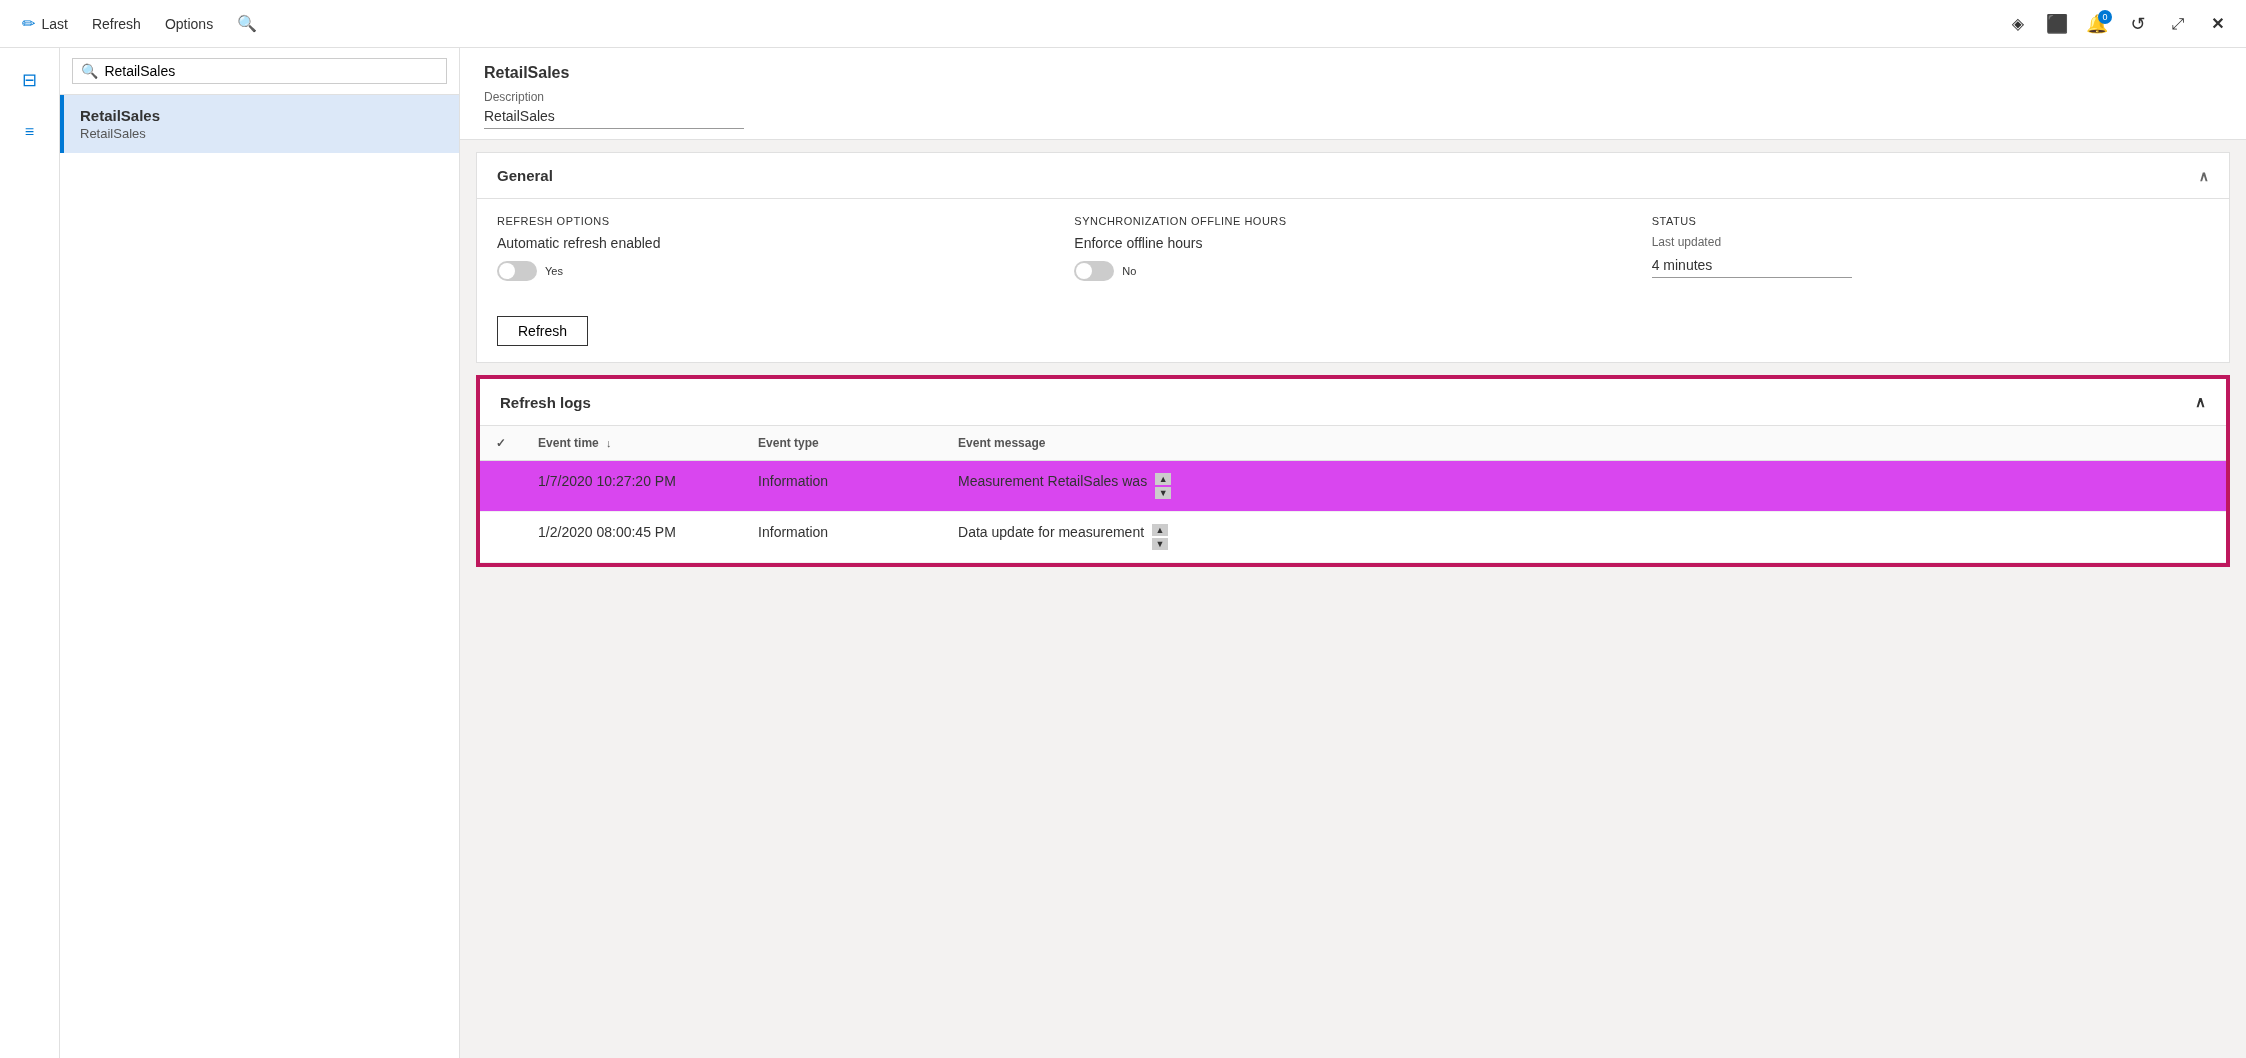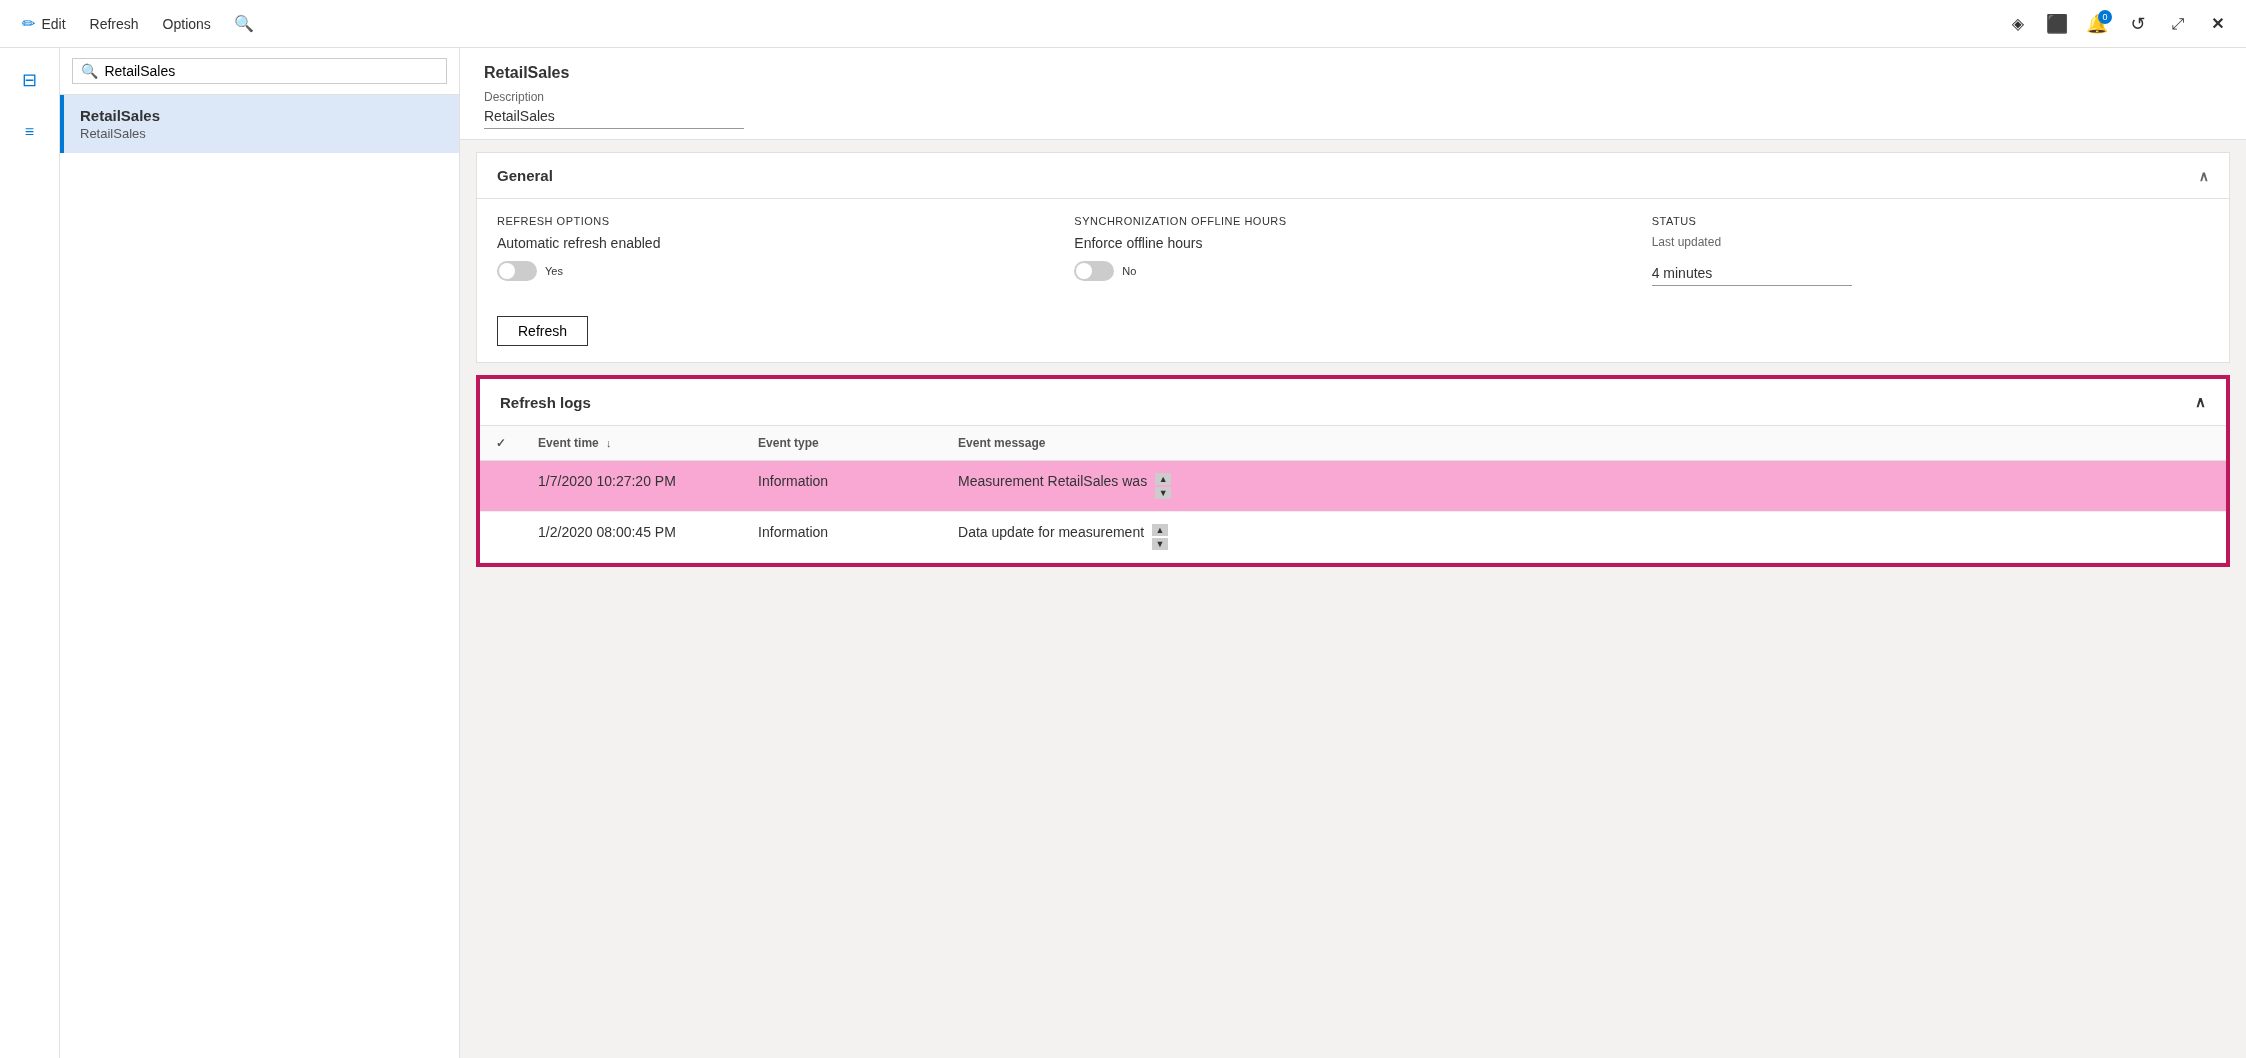--- a/index.html
+++ b/index.html
@@ -197,21 +197,21 @@
       width: 16px;
       height: 16px;
       border-radius: 50%;
       background: #fff;
       top: 2px;
       left: 2px;
       transition: left 0.2s;
     }
     .toggle-label { font-size: 11px; }
 
-    .last-updated-label { font-size: 12px; color: #666; margin-bottom: 16px; }
+    .last-updated-label { font-size: 12px; color: #666; margin-bottom: 8px; }
     .last-updated-value {
       font-size: 14px;
       border-bottom: 1px solid #999;
       padding-bottom: 4px;
       width: 200px;
     }
 
     .refresh-btn {
       border: 1px solid #333;
       padding: 6px 20px;
@@ -249,21 +249,21 @@
       text-align: left;
       border-bottom: 1px solid #e0e0e0;
       background: #fafafa;
     }
     .logs-table td {
       padding: 12px 16px;
       font-size: 14px;
       border-bottom: 1px solid #f0f0f0;
       vertical-align: top;
     }
-    .logs-table tr.selected td { background: #f9a8d4; }
+    .logs-table tr.selected td { background: #d946ef; }
 
     .check-col { width: 30px; color: #555; }
     .col-time { width: 220px; }
     .col-type { width: 200px; }
     .col-msg { flex: 1; }
 
     .sort-icon { font-size: 11px; margin-left: 4px; }
 
     .row-scroll {
       display: flex;
@@ -287,21 +287,21 @@
       align-items: flex-start;
       gap: 4px;
     }
   </style>
 </head>
 <body>
 
 <div class="toolbar">
   <div class="toolbar-item">
     <span class="icon">✏</span>
-    <span>Edit</span>
+    <span>Last</span>
   </div>
   <div class="toolbar-item">
     <span>Refresh</span>
   </div>
   <div class="toolbar-item">
     <span>Options</span>
   </div>
   <div class="toolbar-item">
     <span style="font-size:16px; color:#333;">🔍</span>
   </div>

